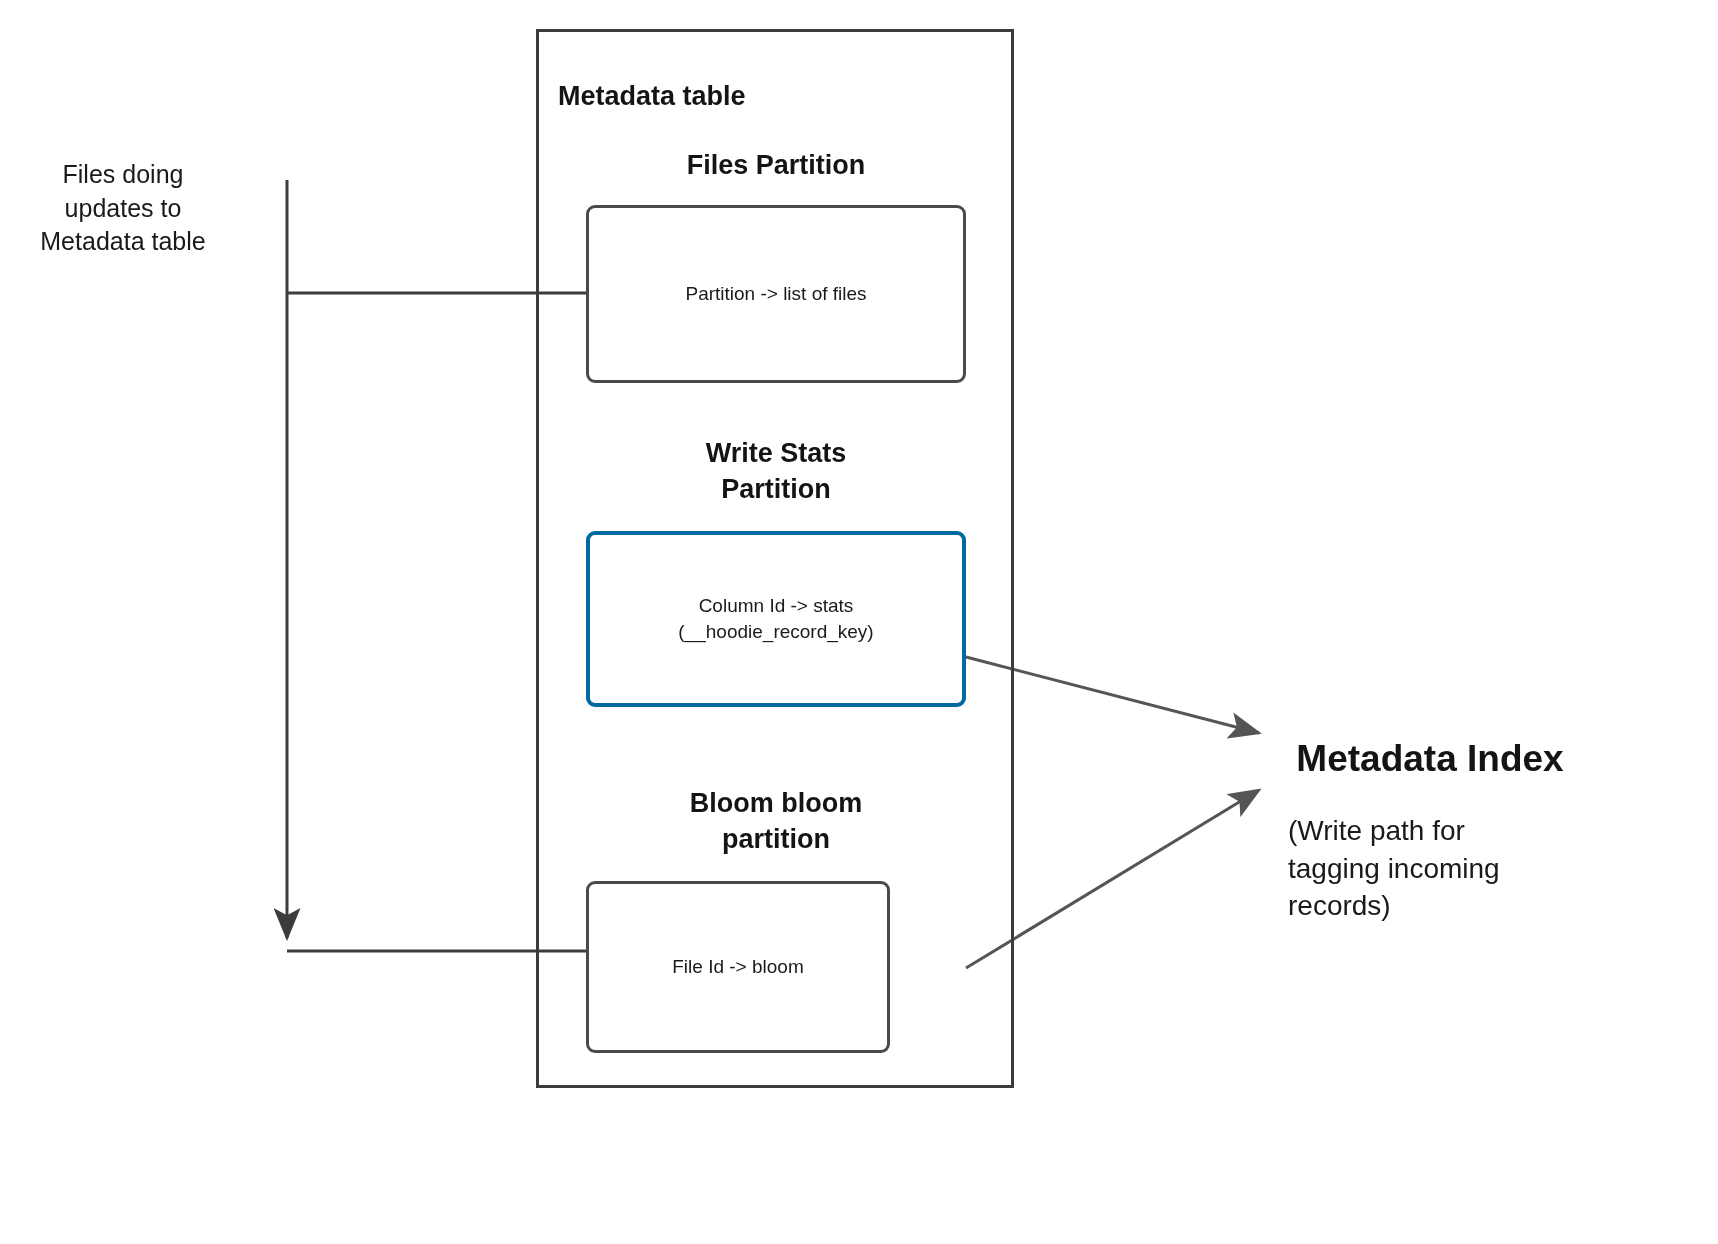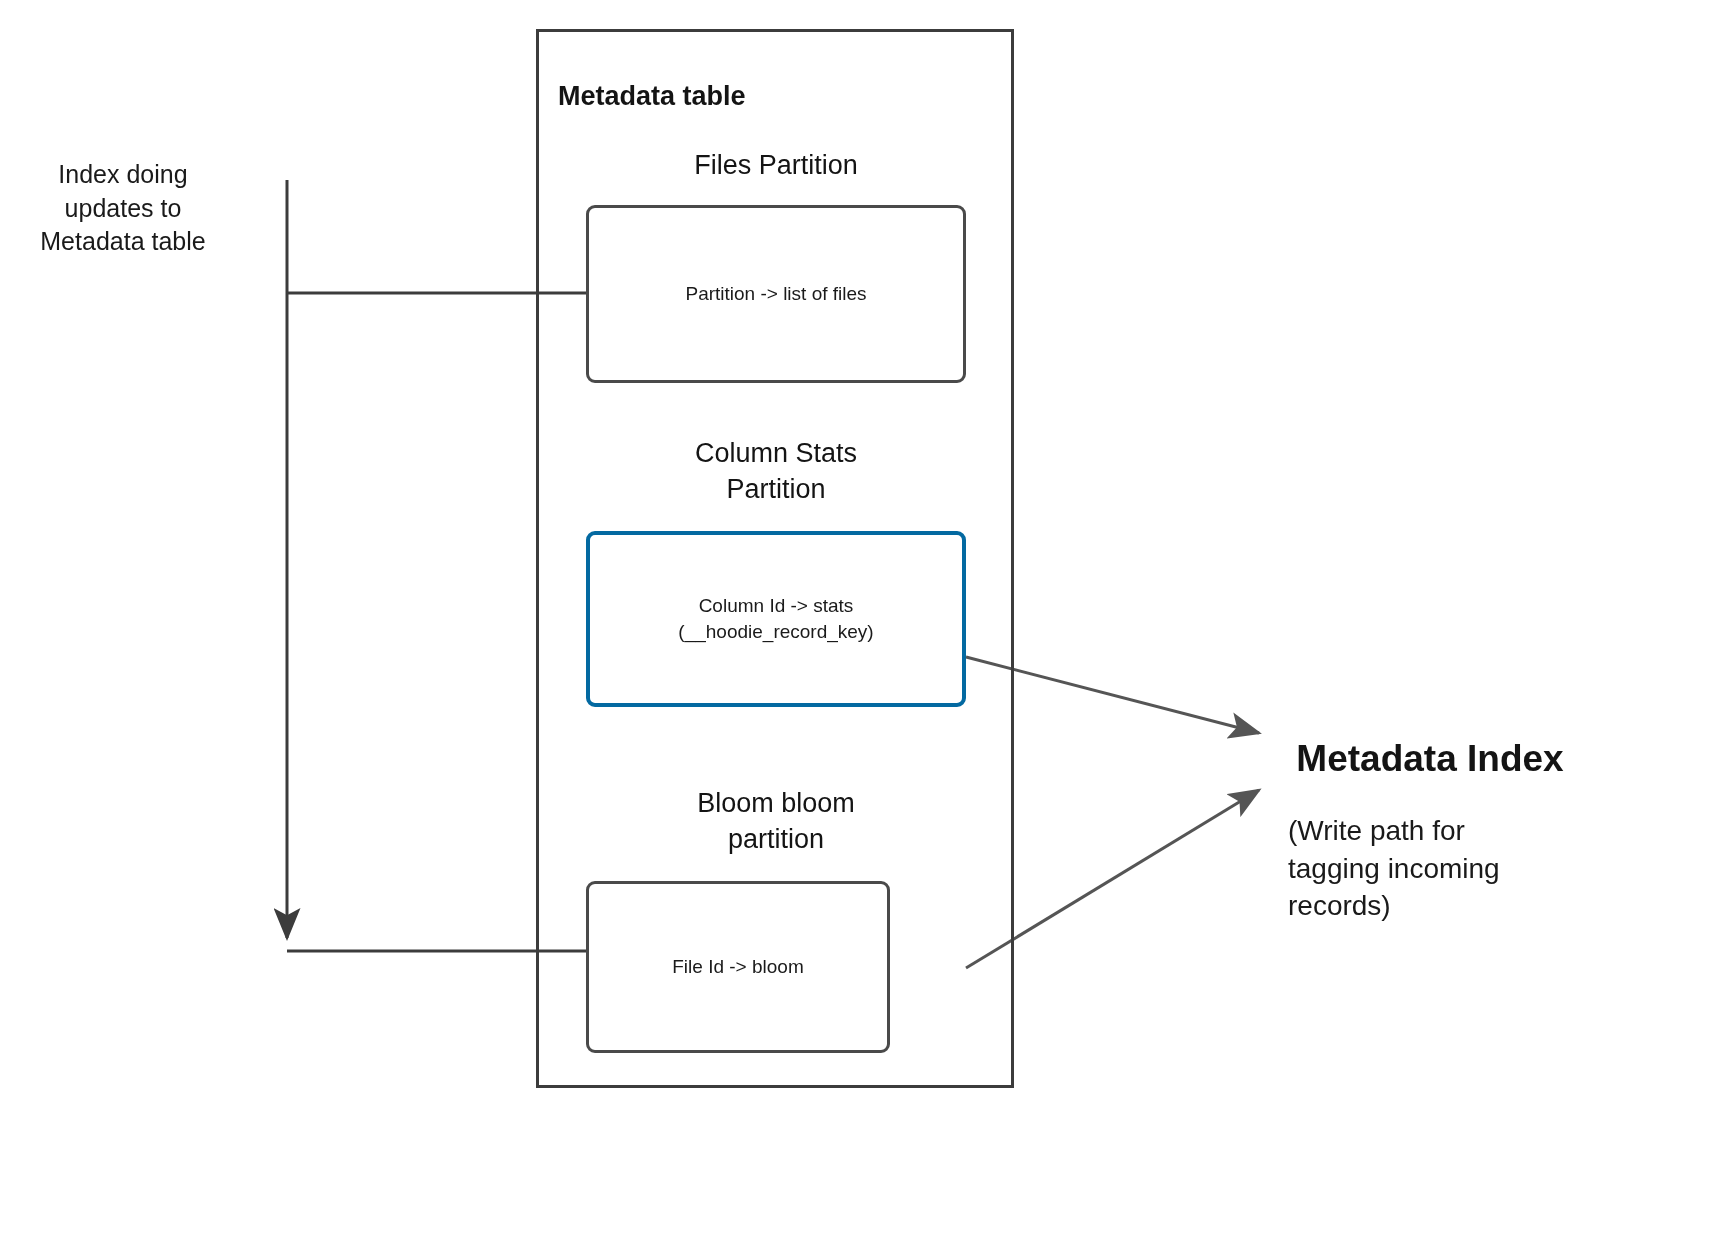--- a/index.html
+++ b/index.html
@@ -42,21 +42,21 @@
     left: 558px;
     top: 81px;
     font-size: 27px;
     font-weight: bold;
     text-align: left;
     color: #141414;
   }
   .partition-heading {
     position: absolute;
     font-size: 27px;
-    font-weight: normal;
+    font-weight: bold;
     text-align: center;
     line-height: 1.32;
     color: #141414;
     white-space: pre-line;
   }
   .inner-box {
     position: absolute;
     box-sizing: border-box;
     border: 3px solid #4a4a4a;
     border-radius: 9px;
@@ -134,33 +134,33 @@
 
     <path d="M287,180 L287,938" fill="none" stroke="#3c3c3c" stroke-width="3" marker-end="url(#arrowhead-dark)"></path>
     <path d="M287,293 L588,293" fill="none" stroke="#3c3c3c" stroke-width="3"></path>
     <path d="M287,951 L588,951" fill="none" stroke="#3c3c3c" stroke-width="3"></path>
 
     <path d="M966,657 L1259,733" fill="none" stroke="#555555" stroke-width="3" marker-end="url(#arrowhead)"></path>
 
     <path d="M966,968 L1259,790" fill="none" stroke="#555555" stroke-width="3" marker-end="url(#arrowhead)"></path>
   </svg>
 
-  <div id="writes-label">Index doing
+  <div id="writes-label">Files doing
 updates to
 Metadata table</div>
 
   <div id="metadata-table-box"></div>
   <div id="metadata-table-title">Metadata table</div>
 
   <div class="partition-heading" id="files-partition-heading">Files Partition</div>
   <div class="inner-box" id="files-partition-box">
     <div class="inner-box-label">Partition -&gt; list of files</div>
   </div>
 
-  <div class="partition-heading" id="colstats-partition-heading">Column Stats
+  <div class="partition-heading" id="colstats-partition-heading">Write Stats
 Partition</div>
   <div class="inner-box emphasis" id="colstats-partition-box">
     <div class="inner-box-label">Column Id  -&gt; stats
 (__hoodie_record_key)</div>
   </div>
 
   <div class="partition-heading" id="bloom-partition-heading">Bloom bloom
 partition</div>
   <div class="inner-box" id="bloom-partition-box">
     <div class="inner-box-label">File Id -&gt; bloom</div>

